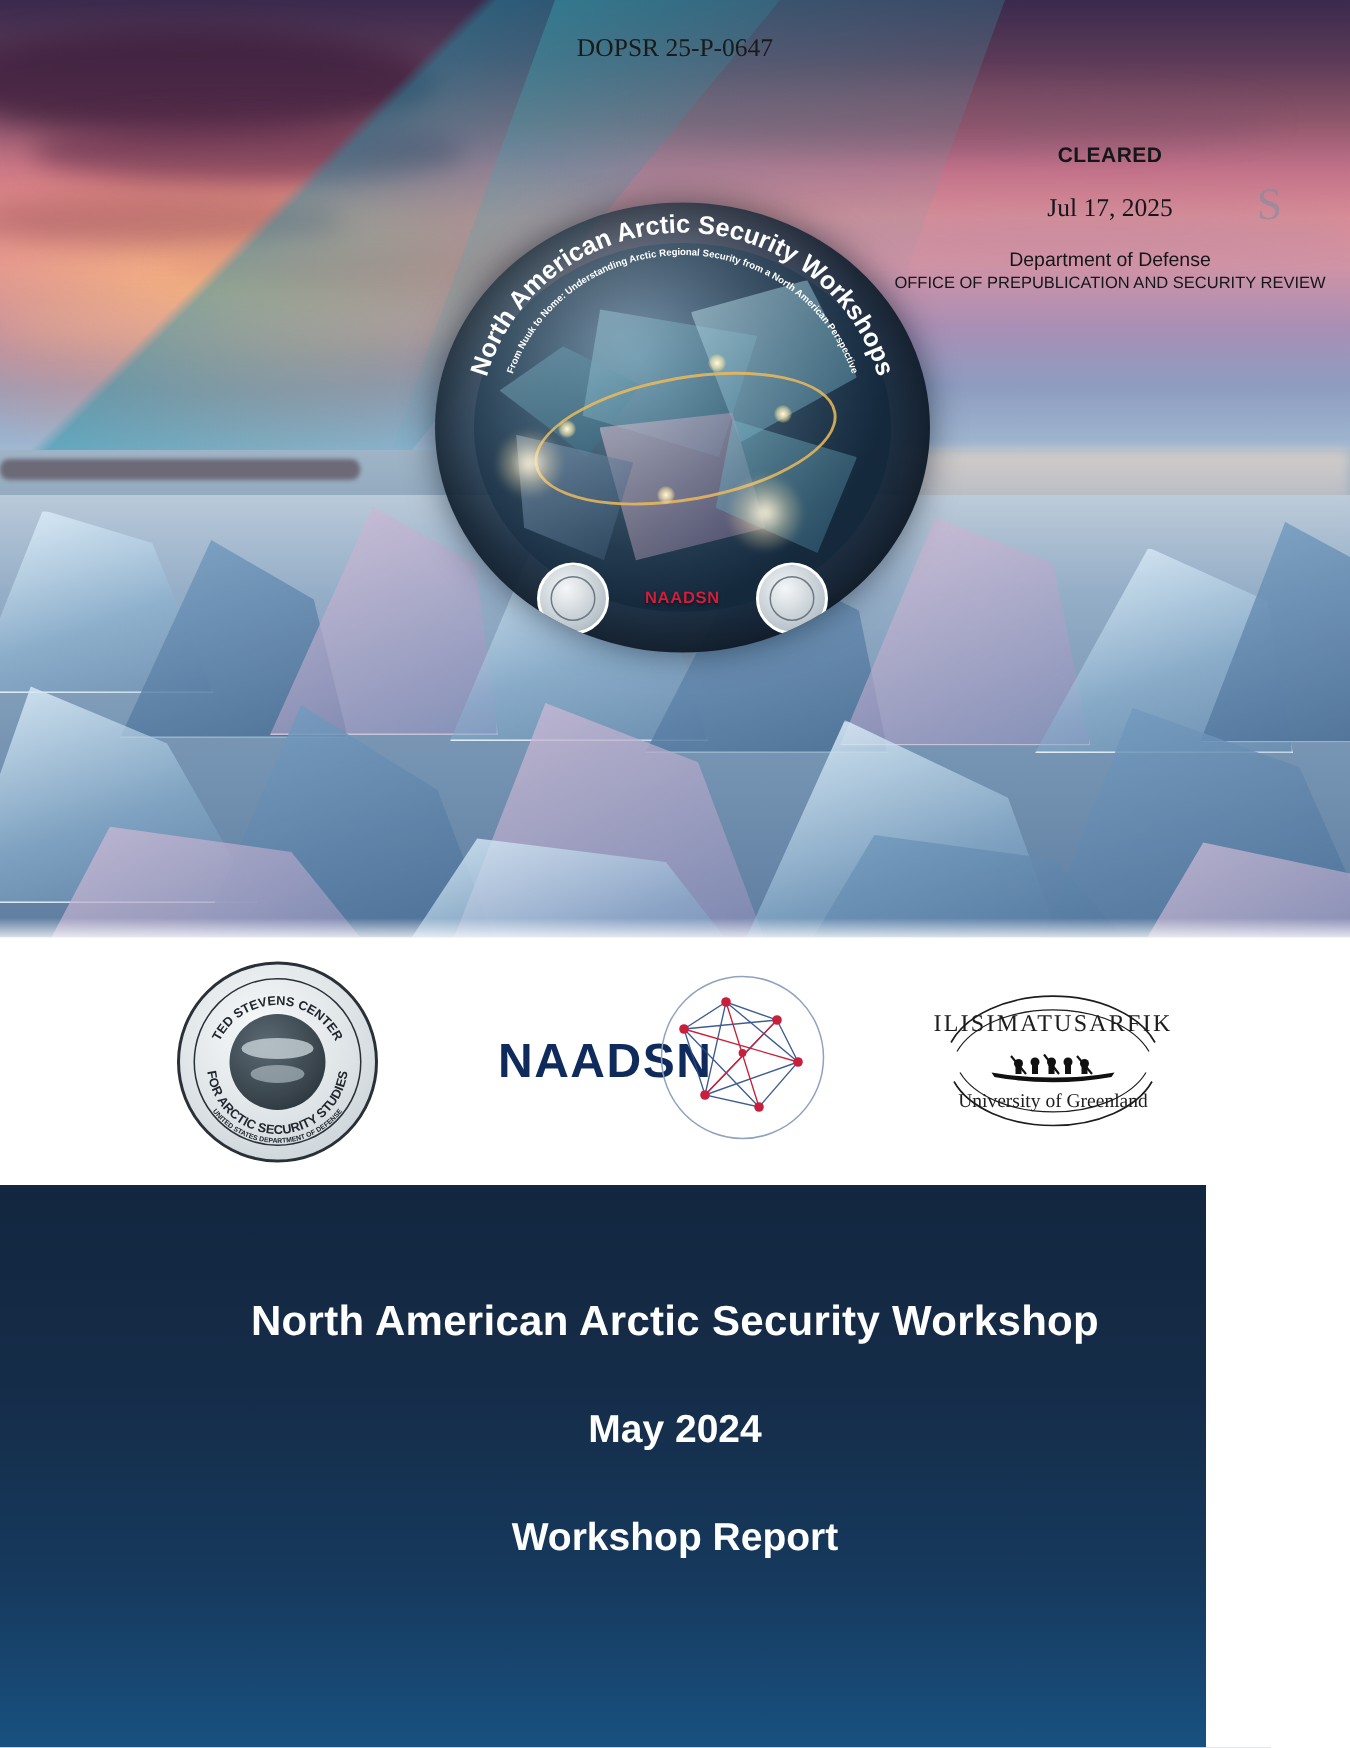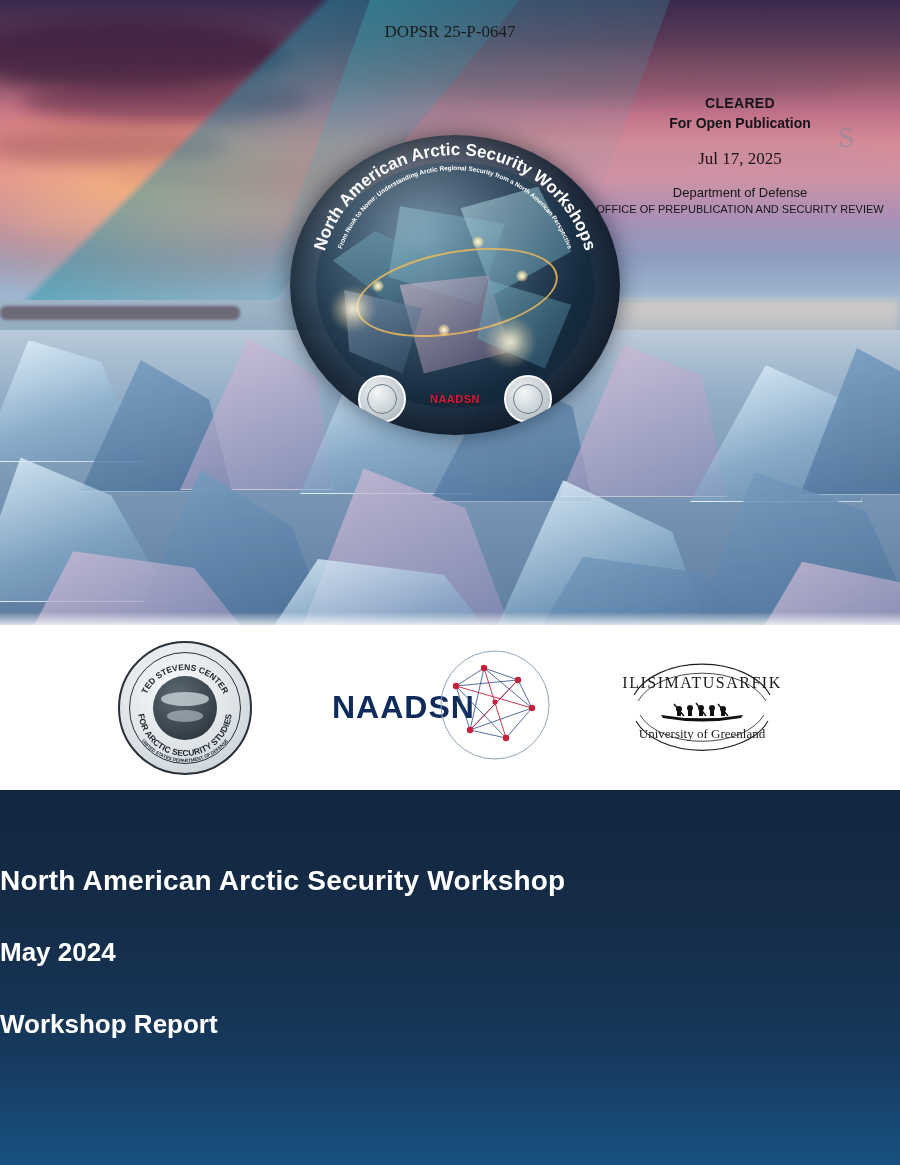--- a/index.html
+++ b/index.html
@@ -303,24 +303,24 @@
   }
   .ilis-boat { margin: 6px 0 2px 0; }
   .ilis-bottom {
     font-size: 13px; 
   }
   .ilis-arcs { position: absolute; left: 0; top: 0; width: 160px; height: 130px; }
 
   
   .title-panel {
     position: absolute;
-    left: 0; top: 790px; width: 900px; height: 375px;
+    left: 0; top: 790px; width: 804px; height: 375px;
     background: linear-gradient(180deg, #12263f 0%, #152c48 35%, #16395d 70%, #185180 100%);
     color: #ffffff;
-    text-align: left;
+    text-align: center;
     text-decoration: underline;
   }
   .t-line1 {
     font-size: 28px; font-weight: bold; letter-spacing: 0.2px;
     position: absolute; left: 0; top: 75px; width: 900px;
   }
   .t-line2 {
     font-size: 26px; font-weight: bold;
     position: absolute; left: 0; top: 147px; width: 900px;
   }
@@ -406,21 +406,20 @@
         <div class="badge-circle"></div>
       </div>
     </div>
 
     <div class="glow" style="left:330px; top:286px; width:46px; height:46px;"></div>
     <div class="glow" style="left:484px; top:316px; width:52px; height:52px;"></div>
 
     <div class="dopsr-id">DOPSR 25-P-0647</div>
     <div class="clear-block">
       <div class="clear-l1">CLEARED</div>
-      <div class="clear-l2">For Open Publication</div>
       <div class="clear-date">Jul 17, 2025</div>
       <div class="clear-l4">Department of Defense</div>
       <div class="clear-l5">OFFICE OF PREPUBLICATION AND SECURITY REVIEW</div>
     </div>
     <div class="watermark-s">S</div>
   </div>
 
   <div class="logo-fade"></div>
 
   <div class="logo-strip">

